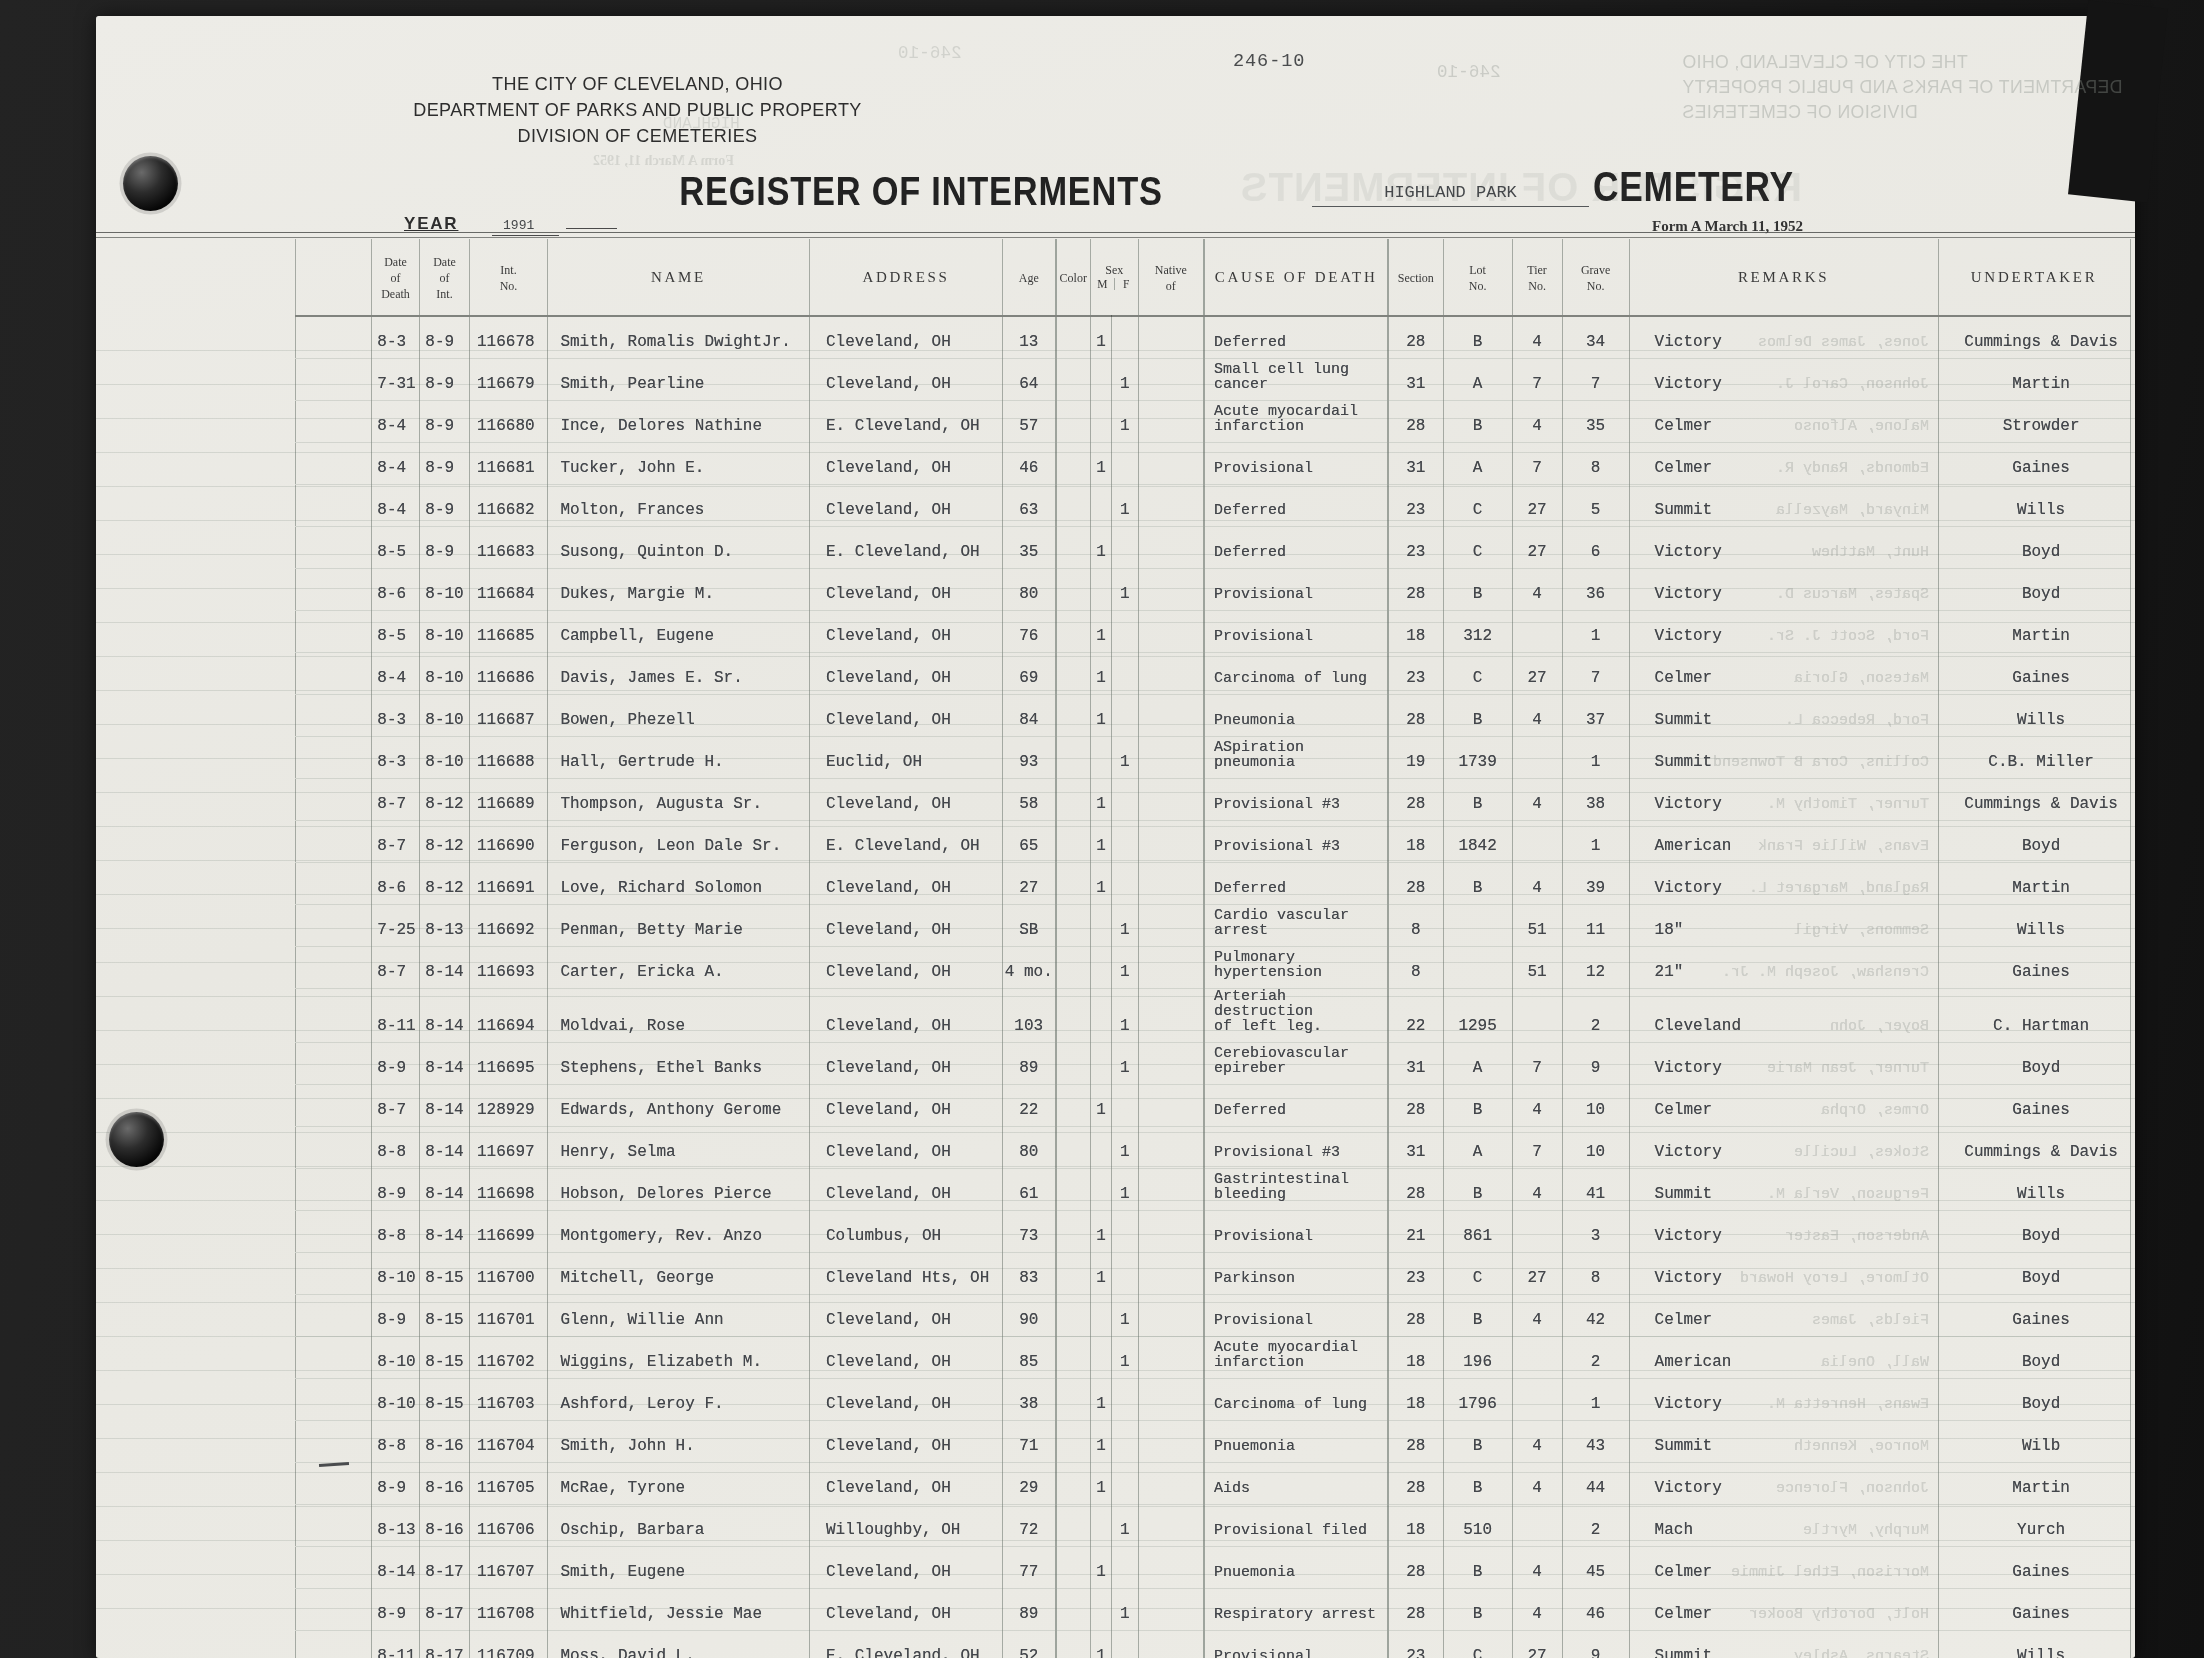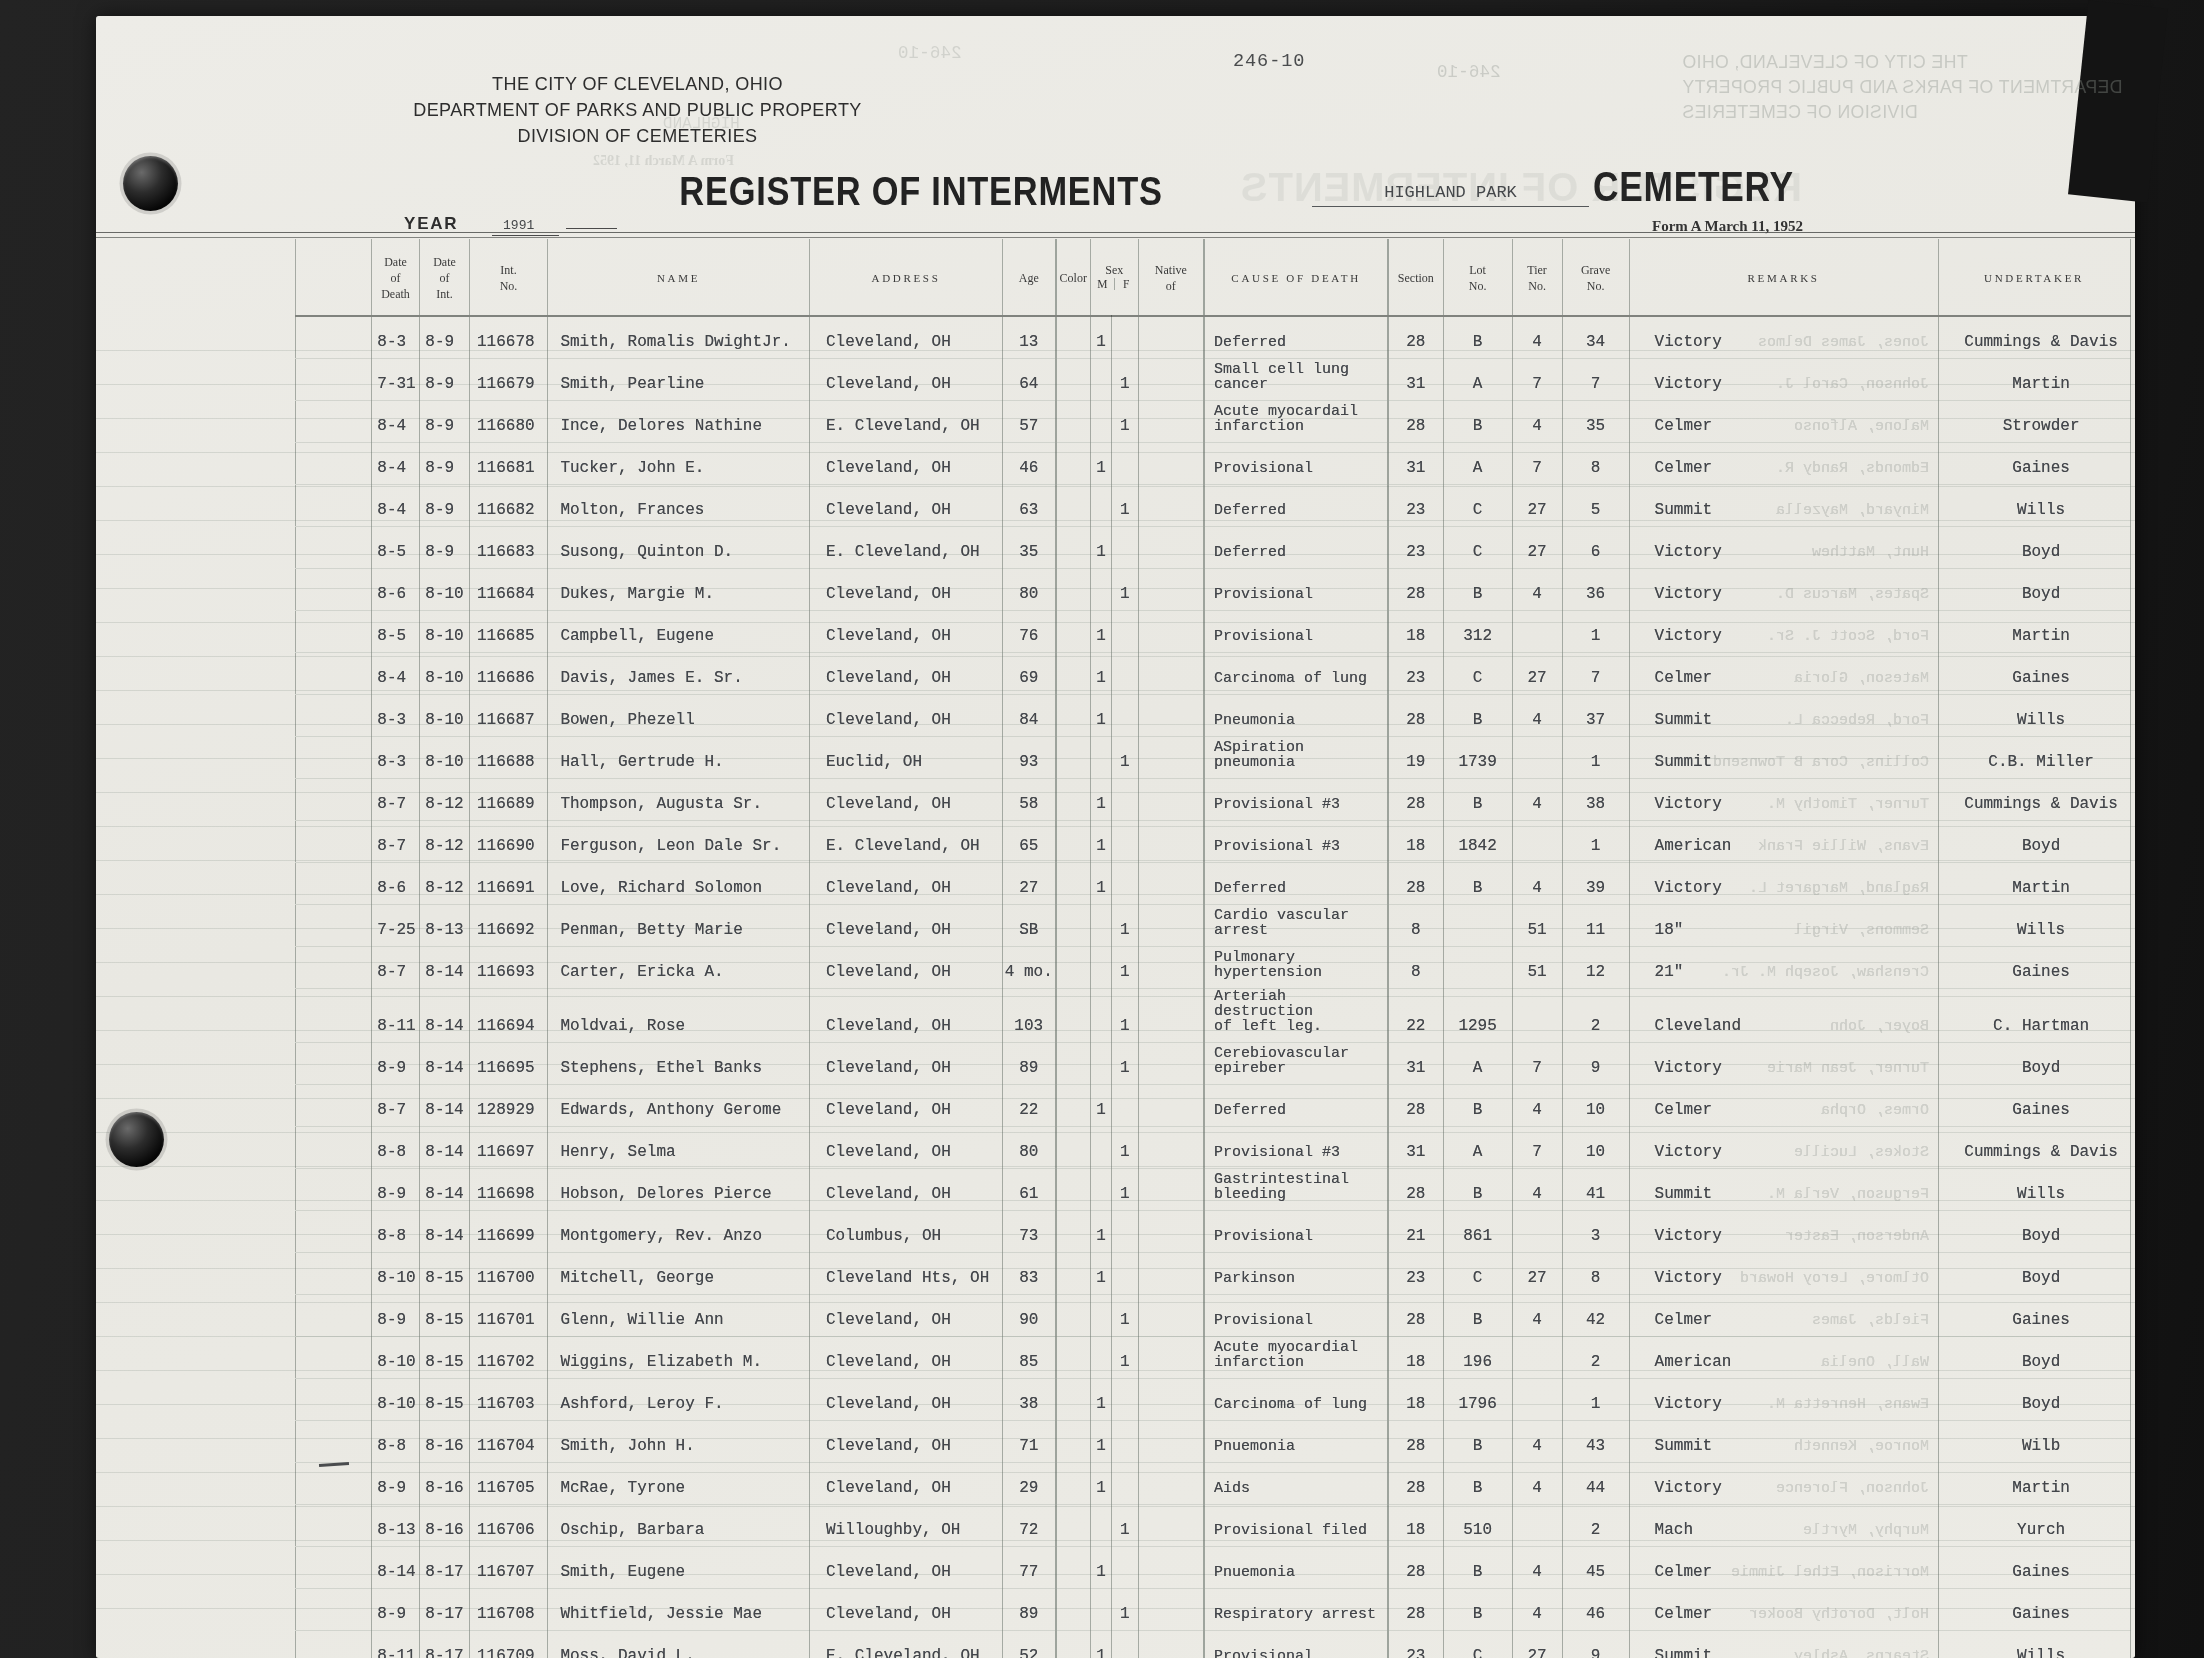--- a/index.html
+++ b/index.html
@@ -26,39 +26,39 @@
   .title{position:absolute;left:497px;top:153px;width:656px;text-align:center;
     font-weight:bold;font-size:40px;color:#222;transform:scaleX(.86);letter-spacing:0.9px;}
   .cem-name{position:absolute;left:1216px;top:167px;width:277px;text-align:center;
     font-family:"Liberation Mono",monospace;font-size:17px;color:#44474a;
     border-bottom:1.8px solid #55585a;padding-bottom:3.5px;}
   .cem-word{position:absolute;left:1497px;top:147px;font-weight:bold;font-size:42px;
     color:#242424;transform:scaleX(.84);transform-origin:left;letter-spacing:0.9px;}
   .form-note{position:absolute;left:1556px;top:202px;font-family:"Liberation Serif",serif;
     font-weight:bold;font-size:15px;color:#333;}
   .year-row{position:absolute;left:308px;top:195px;}
-  .year-label{font-weight:bold;font-size:17px;letter-spacing:1.8px;color:#2e2e2e;display:inline-block;}
+  .year-label{font-weight:bold;font-size:17px;letter-spacing:1.8px;color:#2e2e2e;display:inline-block;text-decoration:underline;}
   .year-value{font-family:"Liberation Mono",monospace;font-size:13px;color:#44474a;
     display:inline-block;margin-left:34px;border-bottom:1.3px solid #4a4a4a;padding:0 25px 1.8px 10.6px;}
   .year-tail{display:inline-block;width:51px;border-bottom:1.3px solid #4a4a4a;height:17px;margin-left:7px;}
   .dbl-rule{position:absolute;left:0;top:216px;width:100%;height:3.5px;
     border-top:1.8px solid rgba(60,62,60,.75);border-bottom:0.9px solid rgba(60,62,60,.6);}
   
   table.t{position:absolute;left:199px;top:223px;width:1835px;border-collapse:collapse;
     table-layout:fixed;}
   .t th,.t td{border-right:0.9px solid rgba(95,105,98,.5);border-bottom:0.9px solid rgba(125,138,128,.22);
     padding:0;margin:0;overflow:visible;}
   .t th{height:76px;border-bottom:2.7px double rgba(70,75,70,.65);vertical-align:middle;
     text-align:center;font-weight:normal;}
   .t td{height:33px;vertical-align:bottom;font-family:"Liberation Mono",monospace;
     font-size:16px;color:#43464b;white-space:pre-line;line-height:15px;
     text-shadow:0 0 0.6px rgba(55,58,64,.65);}
   .t{border-left:0.9px solid rgba(95,105,98,.5);}
   .hl{font-family:"Liberation Serif",serif;font-size:12px;color:#3a3a3a;line-height:13.3px;white-space:pre-line;}
-  .hl.sp{letter-spacing:2.7px;font-size:11px;}
+  .hl.sp{letter-spacing:2.7px;font-size:15px;}
   .c-color,.c-cause,.c-section{border-left:2.7px double rgba(95,105,98,.55) !important;}
   td.c-dod,td.c-doi{text-align:left;padding:0 0 8px 5.3px;}
   td.c-int{text-align:left;padding:0 0 8px 7px;}
   td.c-name{text-align:left;padding:0 0 8px 12.4px;}
   td.c-addr{text-align:left;padding:0 0 8px 16px;}
   td.c-age{text-align:center;padding-bottom:8px;}
   td.c-m,td.c-f{text-align:center;padding-bottom:8px;}
   td.c-cause{text-align:left;padding:0 0 8px 8.9px;font-size:15px;}
   td.c-section,td.c-lot,td.c-tier,td.c-grave{text-align:center;padding-bottom:8px;}
   td.c-remarks{text-align:left;padding:0 0 8px 25px;position:relative;}

